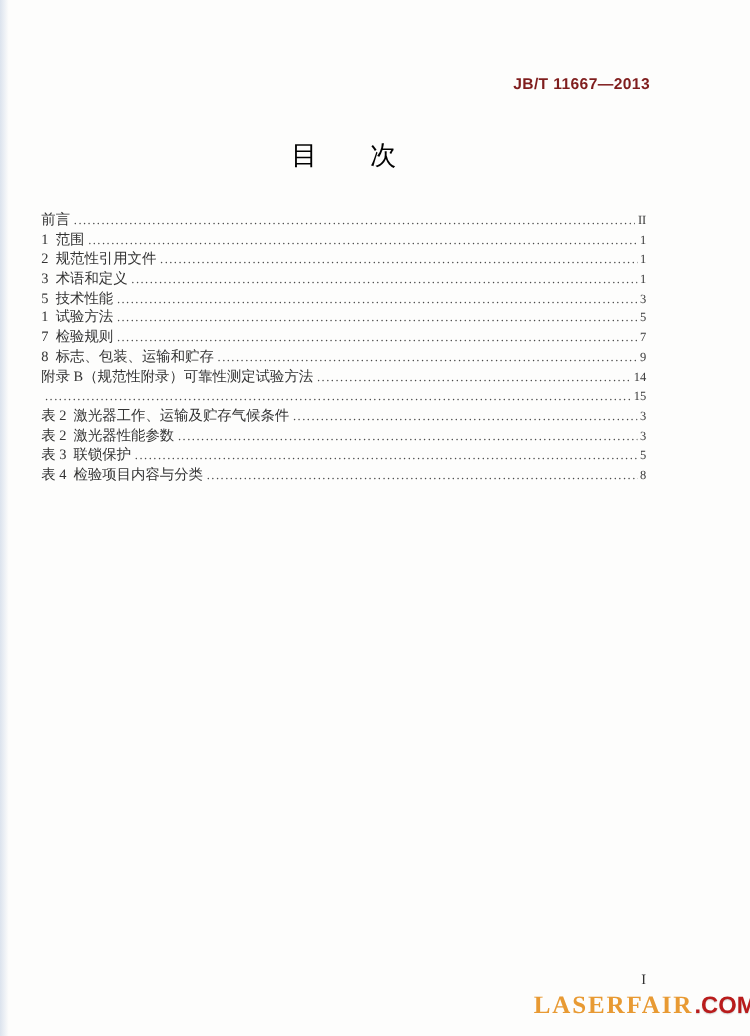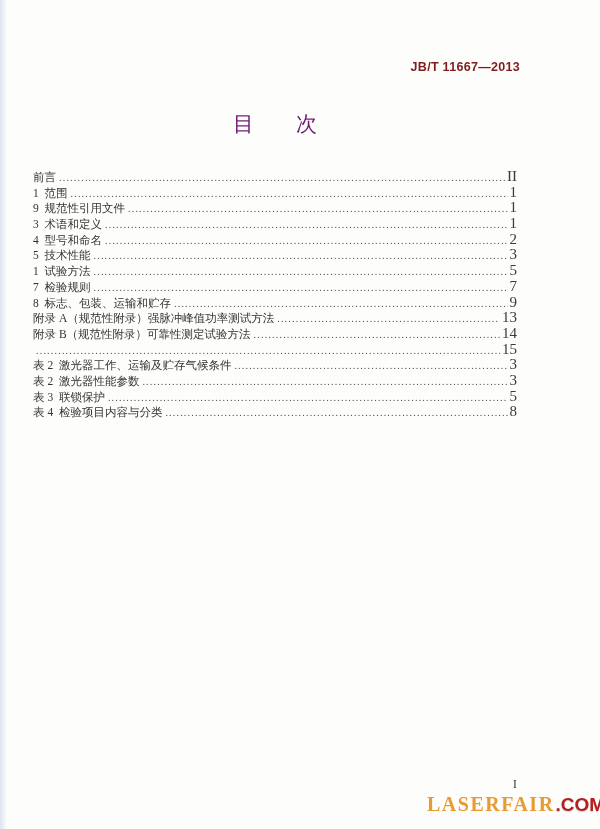--- a/index.html
+++ b/index.html
@@ -34,21 +34,21 @@
     letter-spacing: 0.3px;
   }
   .doc-title {
     position: absolute;
     top: 110px;
     left: 33px;
     width: 484px;
     text-align: center;
     font-size: 21px;
     font-weight: 500;
-    color: #701a75;
+    color: #000000;
     white-space: pre;
   }
   .toc {
     position: absolute;
     top: 169px;
     left: 33px;
     right: 83px;
     font-size: 11.5px;
     text-align: center;
   }
@@ -71,21 +71,21 @@
     color: #4a4a4a;
     font-size: 10px;
     letter-spacing: 1.2px;
   }
   .toc-dots::after {
     content: "............................................................................................................................................................................................................................................................";
   }
   .toc-page {
     flex: 0 0 auto;
     color: #3a3a3a;
-    font-size: 15px;
+    font-size: 10px;
   }
   .page-number {
     position: absolute;
     top: 778px;
     left: 513px;
     font-size: 11.5px;
     color: #333;
   }
   .watermark {
     position: absolute;
@@ -123,58 +123,48 @@
     <span class="toc-label">前言</span>
     <span class="toc-dots"></span>
     <span class="toc-page">II</span>
   </div>
   <div class="toc-row">
     <span class="toc-label">1  范围</span>
     <span class="toc-dots"></span>
     <span class="toc-page">1</span>
   </div>
   <div class="toc-row">
-    <span class="toc-label">9  规范性引用文件</span>
+    <span class="toc-label">2  规范性引用文件</span>
     <span class="toc-dots"></span>
     <span class="toc-page">1</span>
   </div>
   <div class="toc-row">
     <span class="toc-label">3  术语和定义</span>
     <span class="toc-dots"></span>
     <span class="toc-page">1</span>
-  </div>
-  <div class="toc-row">
-    <span class="toc-label">4  型号和命名</span>
-    <span class="toc-dots"></span>
-    <span class="toc-page">2</span>
   </div>
   <div class="toc-row">
     <span class="toc-label">5  技术性能</span>
     <span class="toc-dots"></span>
     <span class="toc-page">3</span>
   </div>
   <div class="toc-row">
     <span class="toc-label">1  试验方法</span>
     <span class="toc-dots"></span>
     <span class="toc-page">5</span>
   </div>
   <div class="toc-row">
     <span class="toc-label">7  检验规则</span>
     <span class="toc-dots"></span>
     <span class="toc-page">7</span>
   </div>
   <div class="toc-row">
     <span class="toc-label">8  标志、包装、运输和贮存</span>
     <span class="toc-dots"></span>
     <span class="toc-page">9</span>
-  </div>
-  <div class="toc-row">
-    <span class="toc-label">附录 A（规范性附录）强脉冲峰值功率测试方法</span>
-    <span class="toc-dots"></span>
-    <span class="toc-page">13</span>
   </div>
   <div class="toc-row">
     <span class="toc-label">附录 B（规范性附录）可靠性测定试验方法</span>
     <span class="toc-dots"></span>
     <span class="toc-page">14</span>
   </div>
   <div class="toc-row">
     <span class="toc-dots"></span>
     <span class="toc-page">15</span>
   </div>

